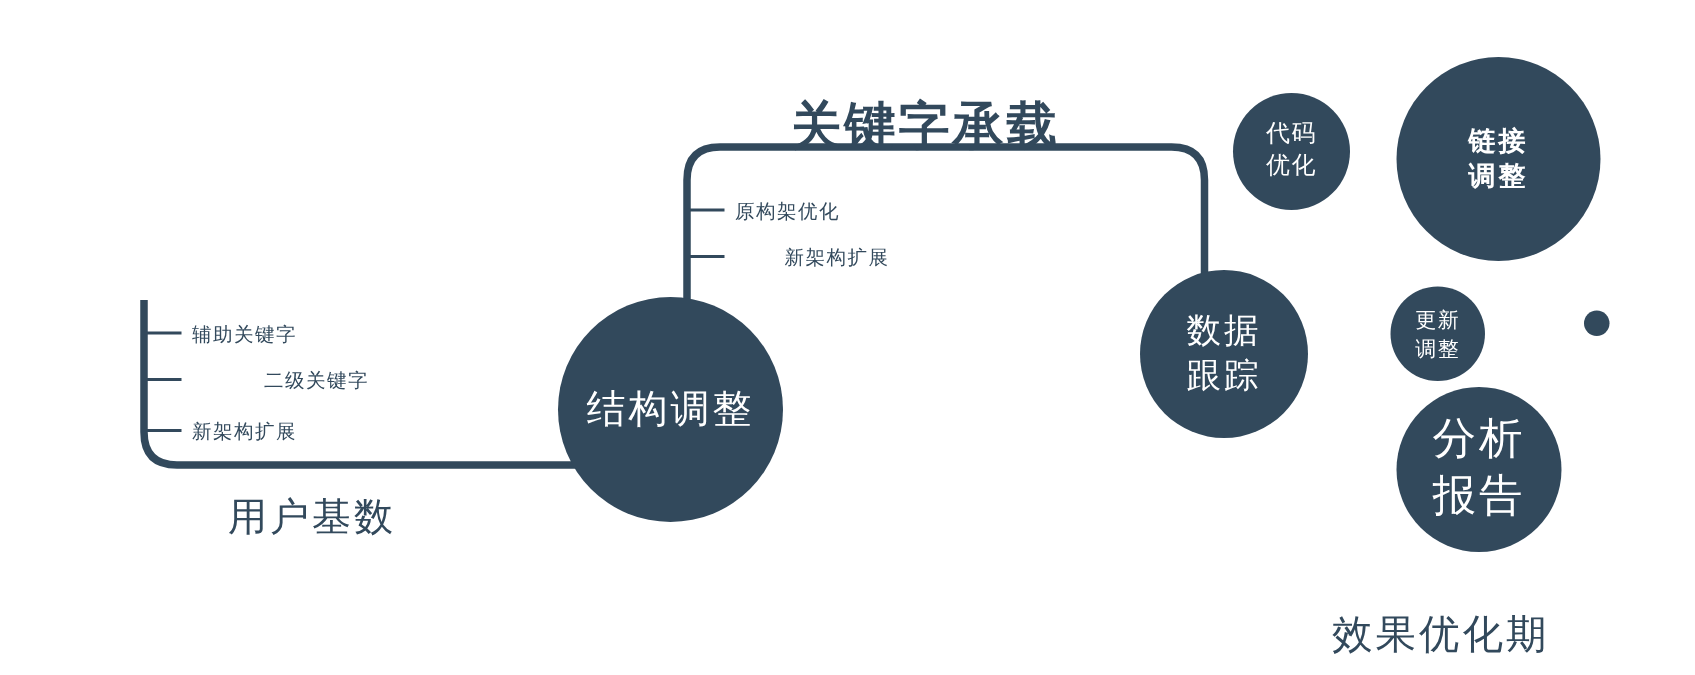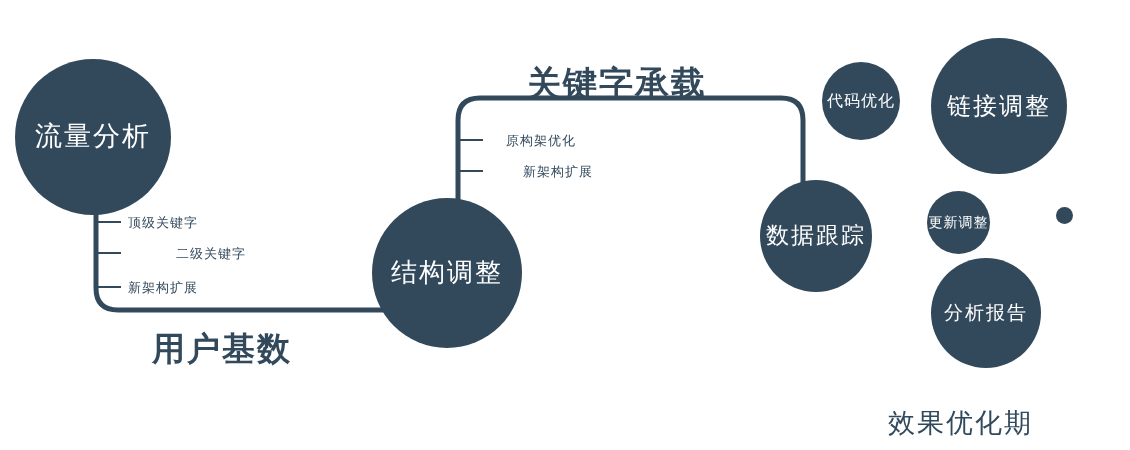--- a/index.html
+++ b/index.html
@@ -35,21 +35,21 @@
     fill: none;
     stroke: var(--ink);
     stroke-width: 2;
   }
   .node {
     position: absolute;
     border-radius: 50%;
     background: var(--ink);
     color: #ffffff;
     display: flex;
-    flex-direction: row;
+    flex-direction: column;
     align-items: center;
     justify-content: center;
     text-align: center;
     line-height: 1.3;
     letter-spacing: 2px;
     font-weight: 500;
   }
   .tick-label {
     position: absolute;
     font-size: 13px;
@@ -69,60 +69,57 @@
 
 <div class="canvas">
 
   <svg class="connectors" width="1130" height="450" viewBox="0 0 1130 450">
     <path class="main-line" d="M 96 200 L 96 288 Q 96 310 118 310 L 430 310"></path>
     <path class="tick-line" d="M 96 222 L 121 222 M 96 253 L 121 253 M 96 287 L 121 287"></path>
     <path class="main-line" d="M 458 205 L 458 120 Q 458 98 480 98 L 781 98 Q 803 98 803 120 L 803 192"></path>
     <path class="tick-line" d="M 458 140 L 483 140 M 458 171 L 483 171"></path>
   </svg>
 
-  <div class="node" style="left:15px; top:59px; width:156px; height:156px; font-size:27px;">
-    <span>流量分析</span>
-  </div>
 
   <div class="node" style="left:372px; top:198px; width:150px; height:150px; font-size:26px;">
     <span>结构调整</span>
   </div>
 
   <div class="node" style="left:760px; top:180px; width:112px; height:112px; font-size:23px;text-align:center;">
     <span>数据</span>
     <span>跟踪</span>
   </div>
 
   <div class="node" style="left:822px; top:62px; width:78px; height:78px; font-size:16px; letter-spacing:1px;">
     <span>代码</span>
     <span>优化</span>
   </div>
 
-  <div class="node" style="left:931px; top:38px; width:136px; height:136px; font-size:24px;">
+  <div class="node" style="left:931px; top:38px; width:136px; height:136px; font-size:18px;font-weight:bold;">
     <span>链接</span>
     <span>调整</span>
   </div>
 
   <div class="node" style="left:927px; top:191px; width:63px; height:63px; font-size:14px; letter-spacing:1px; font-weight:400;">
     <span>更新</span>
     <span>调整</span>
   </div>
 
   <div class="node" style="left:1056px; top:207px; width:17px; height:17px;"></div>
 
-  <div class="node" style="left:931px; top:258px; width:110px; height:110px; font-size:19px;">
+  <div class="node" style="left:931px; top:258px; width:110px; height:110px; font-size:29px;">
     <span>分析</span>
     <span>报告</span>
   </div>
 
-  <div class="tick-label" style="left:128px; top:214px;">顶级关键字</div>
+  <div class="tick-label" style="left:128px; top:214px;">辅助关键字</div>
   <div class="tick-label" style="left:128px; top:245px;margin-left:48px;">二级关键字</div>
   <div class="tick-label" style="left:128px; top:279px;">新架构扩展</div>
 
-  <div class="tick-label" style="left:506px; top:132px;">原构架优化</div>
+  <div class="tick-label" style="left:490px; top:132px;">原构架优化</div>
   <div class="tick-label" style="left:490px; top:163px;margin-left:33px;">新架构扩展</div>
 
-  <div class="edge-label" style="left:152px; top:327px; font-size:33px; font-weight:700; letter-spacing:2px;">用户基数</div>
+  <div class="edge-label" style="left:152px; top:327px; font-size:26px; font-weight:400; letter-spacing:2px;">用户基数</div>
   <div class="edge-label" style="left:527px; top:61px; font-size:34px; font-weight:600; letter-spacing:2px;">关键字承载</div>
 
   <div class="edge-label" style="left:888px; top:405px; font-size:27px; font-weight:500; letter-spacing:2px;text-align:right;">效果优化期</div>
 
 </div>
 
 </body></html>

